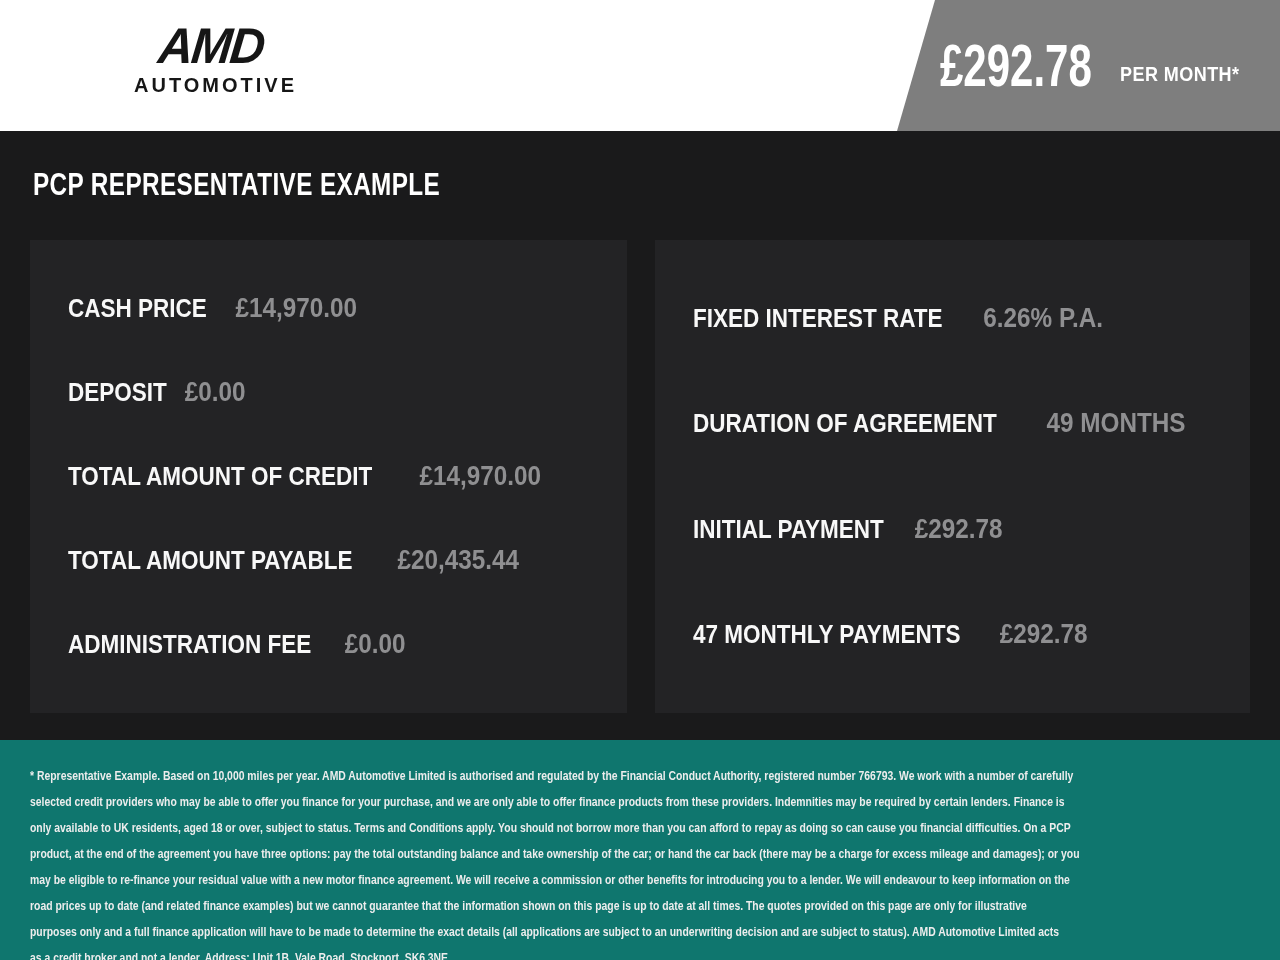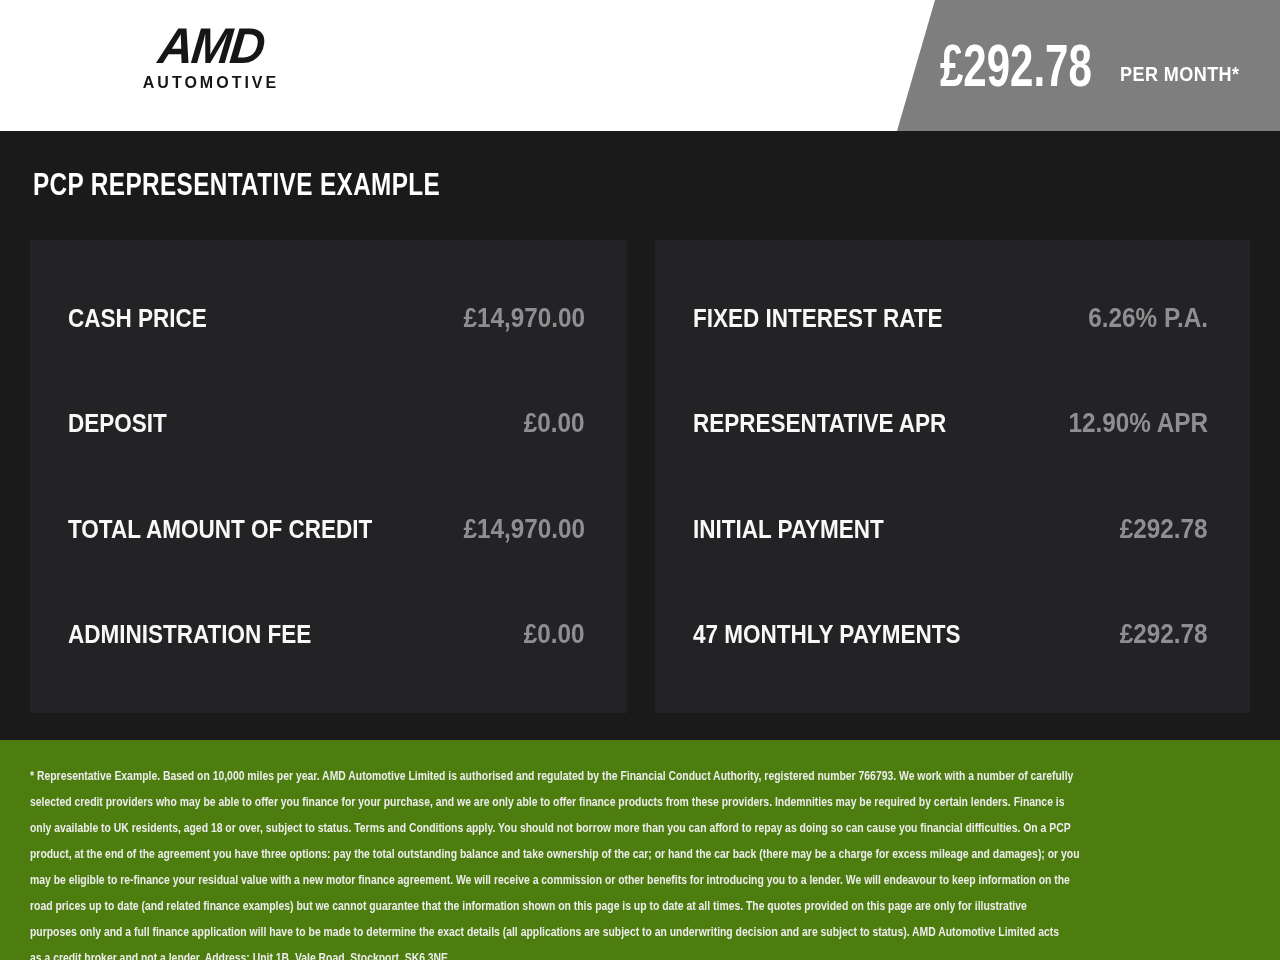--- a/index.html
+++ b/index.html
@@ -8,21 +8,21 @@
     background:#1a1a1b; font-family:"Liberation Sans", sans-serif;
   }
 
   
   .header { position:absolute; top:0; left:0; width:1280px; height:131px; background:#ffffff; }
   .logo { position:absolute; left:134px; top:20px; width:154px; text-align:center; color:#161616; }
   .logo-main {
     font-size:50px; font-weight:bold; font-style:italic; letter-spacing:-2px;
     line-height:1.05; transform:skewX(-6deg) scaleX(0.97); transform-origin:center;
   }
-  .logo-sub { font-size:16px; font-weight:bold; letter-spacing:3px; margin-top:1px; }
+  .logo-sub { font-size:20px; font-weight:bold; letter-spacing:3px; margin-top:1px; }
 
   .banner {
     position:absolute; top:0; right:0; width:392px; height:131px; background:#7e7e7e;
     clip-path:polygon(47px 0, 100% 0, 100% 100%, 9px 100%); color:#ffffff;
   }
   .banner-amount {
     position:absolute; left:52px; top:36px; font-size:60px; font-weight:bold;
     line-height:1; white-space:nowrap; transform:scaleX(0.7); transform-origin:left top;
   }
   .banner-period {
@@ -38,34 +38,34 @@
   }
 
   
   .panel {
     position:absolute; top:240px; height:473px; background:#232325;
     box-sizing:border-box; padding:26px 42px 26px 38px;
     display:flex; flex-direction:column;
   }
   .panel-left  { left:30px;  width:597px; }
   .panel-right { left:655px; width:595px; }
-  .row { flex:1; display:flex; align-items:center; justify-content:space-between; }
+  .row { flex:1; display:flex; align-items:center; justify-content:flex-start; }
   .lbl {
     color:#f8f8f8; font-weight:bold; font-size:25px; white-space:nowrap;
     transform:scaleX(0.9); transform-origin:left center;
   }
   .val {
     color:#8f8f91; font-weight:bold; font-size:27px; white-space:nowrap;
     transform:scaleX(0.9); transform-origin:right center;
   }
 
   
   .footer {
     position:absolute; left:0; top:740px; width:1280px; height:220px;
-    background:#4d7c0f; box-sizing:border-box; padding:23px 0 0 30px;
+    background:#0f766e; box-sizing:border-box; padding:23px 0 0 30px;
   }
   .disc-line {
     color:#ededed; font-weight:bold; font-size:13px; line-height:26px;
     white-space:nowrap; transform:scaleX(0.8); transform-origin:left center;
   }
 </style>
 </head>
 <body>
 
 <div class="page">
@@ -90,33 +90,37 @@
     </div>
     <div class="row">
       <span class="lbl">DEPOSIT</span>
       <span class="val">£0.00</span>
     </div>
     <div class="row">
       <span class="lbl">TOTAL AMOUNT OF CREDIT</span>
       <span class="val">£14,970.00</span>
     </div>
     <div class="row">
+      <span class="lbl">TOTAL AMOUNT PAYABLE</span>
+      <span class="val">£20,435.44</span>
+    </div>
+    <div class="row">
       <span class="lbl">ADMINISTRATION FEE</span>
       <span class="val">£0.00</span>
     </div>
   </section>
 
   <section class="panel panel-right">
     <div class="row">
       <span class="lbl">FIXED INTEREST RATE</span>
       <span class="val">6.26% P.A.</span>
     </div>
     <div class="row">
-      <span class="lbl">REPRESENTATIVE APR</span>
-      <span class="val">12.90% APR</span>
+      <span class="lbl">DURATION OF AGREEMENT</span>
+      <span class="val">49 MONTHS</span>
     </div>
     <div class="row">
       <span class="lbl">INITIAL PAYMENT</span>
       <span class="val">£292.78</span>
     </div>
     <div class="row">
       <span class="lbl">47 MONTHLY PAYMENTS</span>
       <span class="val">£292.78</span>
     </div>
   </section>

